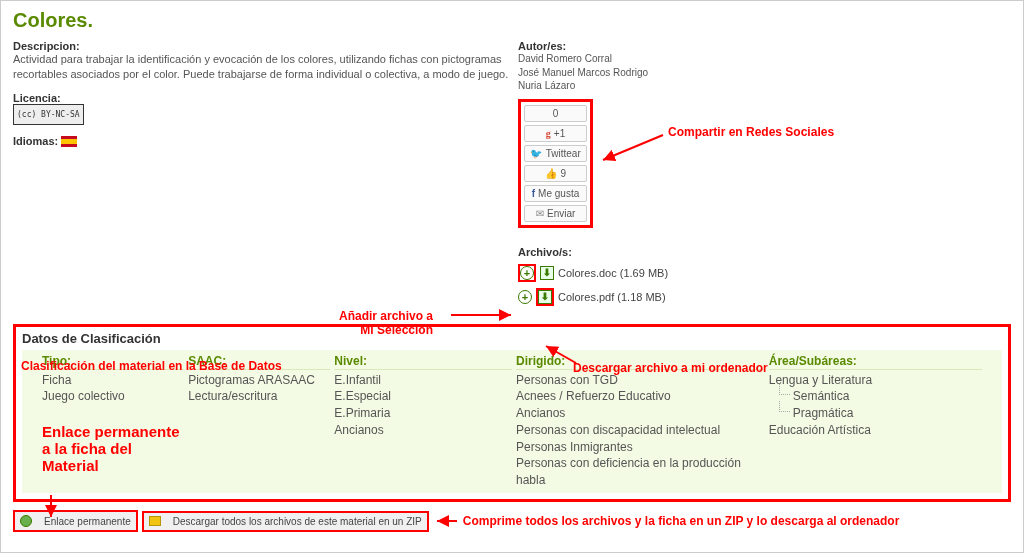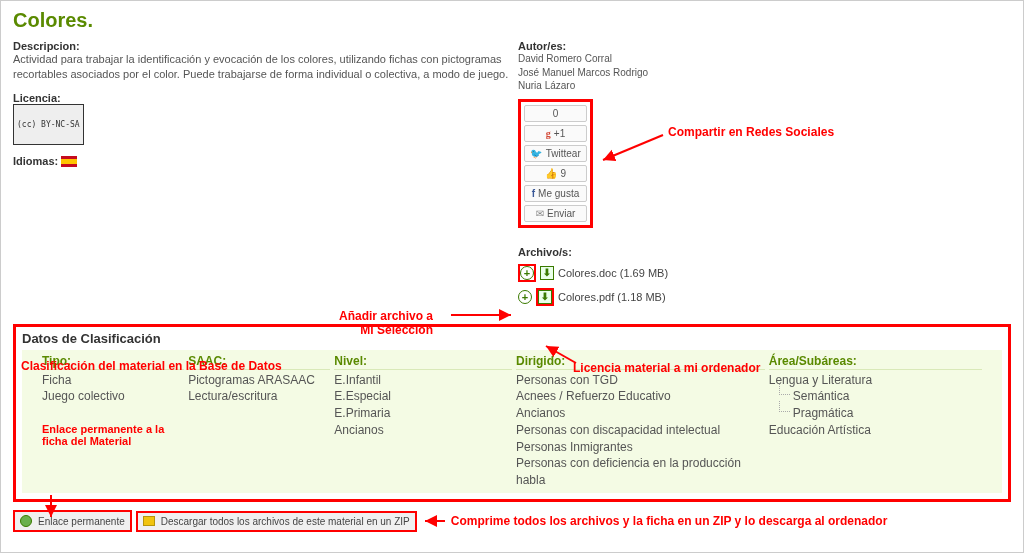--- a/index.html
+++ b/index.html
@@ -5,21 +5,21 @@
 * { box-sizing: border-box; margin: 0; padding: 0; }
 body { font-family: Verdana, Arial, sans-serif; font-size: 11px; color: #333; background: #fff; }
 .page { width: 1024px; height: 553px; position: relative; border: 1px solid #ccc; padding: 8px 12px; }
 .title { color: #5a8a00; font-size: 20px; font-weight: bold; margin-bottom: 8px; }
 .row1 { display: flex; }
 .left-col { width: 505px; }
 .right-col { width: 480px; position: relative; }
 .label { font-weight: bold; font-size: 11px; }
 .desc-text { font-size: 11px; line-height: 1.35; color: #555; margin-bottom: 10px; }
 .authors p { font-size: 10px; color: #555; line-height: 1.35; }
-.cc-badge { display:inline-block; border:1px solid #333; background:#eee; font-size:8px; padding:15px 3px; font-family:monospace; }
+.cc-badge { display:inline-block; border:1px solid #333; background:#eee; font-size:8px; padding:5px 3px; font-family:monospace; }
 .flag { display:inline-block; width:16px; height:11px; background: linear-gradient(to bottom, #c60b1e 0 25%, #ffc400 25% 75%, #c60b1e 75% 100%); vertical-align:middle; }
 
 .social-box { border: 3px solid red; width: 75px; padding: 3px; margin-top: 6px; }
 .social-btn { border:1px solid #ccc; background:#fafafa; font-size:10px; text-align:center; padding:2px 3px; margin-bottom:3px; border-radius:2px; color:#555; display:flex; align-items:center; justify-content:center; gap:3px; }
 .social-btn.last { margin-bottom:0; }
 .g-icon { color:#d34836; font-weight:bold; font-family:Georgia,serif; }
 .tw-icon { color:#1da1f2; }
 .fb-icon { color:#3b5998; font-weight:bold; }
 .thumb-icon { color:#3b5998; }
 .env-icon { color:#888; }
@@ -36,21 +36,21 @@
 .class-box { border:3px solid red; margin-top: 12px; padding: 4px 6px 6px 6px; }
 .class-header { font-weight:bold; font-size:13px; color:#333; margin-bottom:4px; }
 .class-grid { background:#f4fbe4; display:flex; padding:4px 20px; gap:4px; }
 .class-grid .col { flex:1; }
 .class-grid .col h4 { color:#5a8a00; font-size:12px; font-weight:bold; border-bottom:1px solid #d9e9b8; padding-bottom:1px; margin-bottom:2px;}
 .class-grid .col p { font-size:12px; color:#555; line-height:1.4; }
 .subarea-sub { padding-left: 24px; position:relative; }
 .subarea-sub::before { content:""; position:absolute; left:10px; top:-4px; width:10px; height:10px; border-left:1px dotted #aaa; border-bottom:1px dotted #aaa; }
 
 .bottom-btns { display:flex; gap:4px; margin-top:8px; align-items:center;}
-.btn-box { border:2px solid red; background:#f0f0f0; padding:3px 5px; font-size:10px; color:#444; display:flex; align-items:center; gap:6px; cursor:pointer;}
+.btn-box { border:2px solid red; background:#f0f0f0; padding:3px 5px; font-size:10px; color:#444; display:flex; align-items:center; gap:12px; cursor:pointer;}
 .globe-icon { width:12px; height:12px; border-radius:50%; background:#6ab04c; border:1px solid #3a7a00; }
 .folder-icon { width:12px; height:10px; background:#f1c40f; border:1px solid #b7950b; }
 
 svg.arrow-svg { position:absolute; pointer-events:none; }
 </style>
 </head>
 <body>
 
 <div class="page">
   <div class="title">Colores.</div>
@@ -142,40 +142,40 @@
   </div>
   <svg class="arrow-svg" style="left:448px; top:306px;" width="70" height="16">
     <defs>
         <marker id="ah2" markerWidth="8" markerHeight="8" refX="6" refY="3" orient="auto">
           <path d="M0,0 L6,3 L0,6 Z" fill="red"></path>
         </marker>
       </defs>
     <line x1="2" y1="8" x2="62" y2="8" stroke="red" stroke-width="2" marker-end="url(#ah2)"></line>
   </svg>
 
-  <div class="annot" style="left:572px; top:360px;">Licencia material a mi ordenador</div>
+  <div class="annot" style="left:572px; top:360px;">Descargar archivo a mi ordenador</div>
   <svg class="arrow-svg" style="left:540px; top:342px;" width="40" height="22">
     <defs>
         <marker id="ah3" markerWidth="8" markerHeight="8" refX="6" refY="3" orient="auto">
           <path d="M0,0 L6,3 L0,6 Z" fill="red"></path>
         </marker>
       </defs>
     <line x1="35" y1="20" x2="5" y2="3" stroke="red" stroke-width="2" marker-end="url(#ah3)"></line>
   </svg>
 
   <div class="annot" style="left:20px; top:358px;">Clasificación del material en la Base de Datos</div>
 
   <div class="class-box">
     <div class="class-header">Datos de Clasificación</div>
     <div class="class-grid">
       <div class="col" style="flex:0.8">
         <h4>Tipo:</h4>
         <p>Ficha</p>
         <p>Juego colectivo</p>
-        <div class="annot" style="position:relative; left:0; margin-top:18px; font-size:11px;">Enlace permanente a la ficha del Material</div>
+        <div class="annot" style="position:relative; left:0; margin-top:18px; font-size:15px;">Enlace permanente a la ficha del Material</div>
       </div>
       <div class="col" style="flex:0.8">
         <h4>SAAC:</h4>
         <p>Pictogramas ARASAAC</p>
         <p>Lectura/escritura</p>
       </div>
       <div class="col" style="flex:1">
         <h4>Nivel:</h4>
         <p>E.Infantil</p>
         <p>E.Especial</p>

